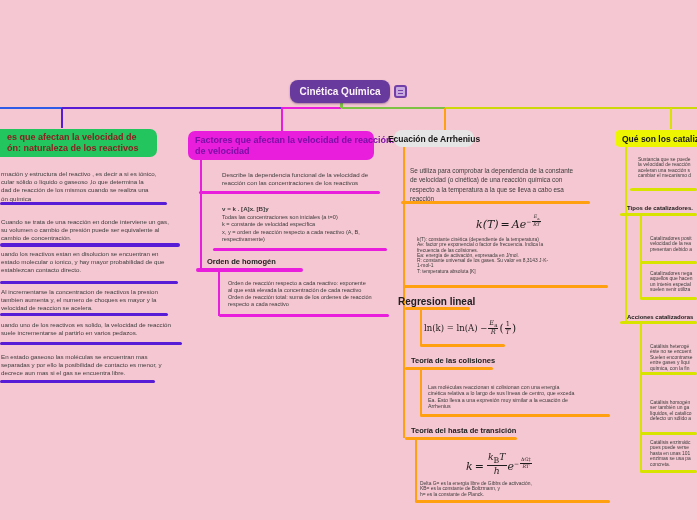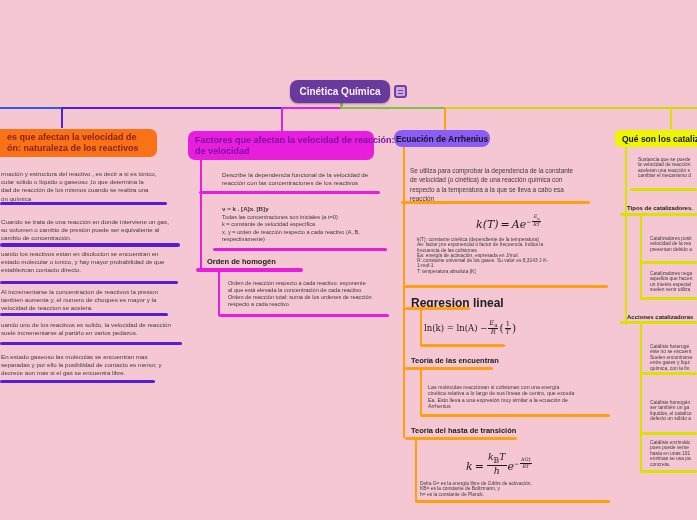--- a/index.html
+++ b/index.html
@@ -58,21 +58,21 @@
 <div class="vline c-magenta" style="left:281px;top:108px;height:23px"></div>
 <div class="vline c-orange" style="left:444px;top:108px;height:22px"></div>
 <div class="vline c-yellow" style="left:670px;top:108px;height:21px"></div>
 
 <div class="root">Cinética Química</div>
 <div class="noteicon">
   <span class="bar" style="top:2.5px"></span>
   <span class="bar" style="top:5.5px"></span>
 </div>
 
-<div class="hdrbox" style="left:0;top:129px;width:157px;height:28px;background:#f97316;color:#8B2121;
+<div class="hdrbox" style="left:0;top:129px;width:157px;height:28px;background:#22c55e;color:#8B2121;
      font-size:9px;line-height:11px;border-radius:0 7px 7px 0">es que afectan la velocidad de
 ón: naturaleza de los reactivos</div>
 
 <div class="txt t-md" style="left:1px;top:170px">rmación y estructura del reactivo , es decir a si es iónico,
 cular sólido o líquido o gaseoso ,lo que determina la
 dad de reacción de los mismos cuando se realiza una
 ón química</div>
 <div class="ul c-violet" style="left:0;top:202px;width:167px"></div>
 
 <div class="txt t-md" style="left:1px;top:218px">Cuando se trata de una reacción en donde interviene un gas,
@@ -119,21 +119,21 @@
 
 <div class="sub" style="left:207px;top:257px;font-size:7.5px">Orden de homogén</div>
 <div class="ul c-magenta" style="left:196px;top:268px;width:107px;height:3.5px"></div>
 
 <div class="txt" style="left:228px;top:280px;font-size:5.6px;line-height:7px">Orden de reacción respecto a cada reactivo: exponente
 al que está elevada la concentración de cada reactivo
 Orden de reacción total: suma de los ordenes de reacción
 respecto a cada reactivo</div>
 <div class="ul c-magenta" style="left:219px;top:314px;width:170px"></div>
 
-<div class="hdrbox" style="left:394px;top:130px;width:96px;height:17px;background:#8b5cf6;color:#151515;
+<div class="hdrbox" style="left:394px;top:130px;width:80px;height:17px;background:#e5e5e5;color:#151515;
      font-size:8.5px;border-radius:8px;justify-content:center">Ecuación de Arrhenius</div>
 
 <div class="vline c-orange" style="left:403px;top:147px;height:291px"></div>
 <div class="vline c-orange" style="left:420px;top:309px;height:37px"></div>
 <div class="vline c-orange" style="left:420px;top:369px;height:46px"></div>
 <div class="vline c-orange" style="left:415px;top:440px;height:61px"></div>
 
 <div class="txt" style="left:410px;top:166px;font-size:6.4px;line-height:9.4px">Se utiliza para comprobar la dependencia de la constante
 de velocidad (o cinética) de una reacción química con
 respecto a la temperatura a la que se lleva a cabo esa
@@ -145,29 +145,29 @@
 </div>
 <div class="txt t-leg" style="left:417px;top:237px">k(T): constante cinética (dependiente de la temperatura)
 Ae: factor pre exponencial o factor de frecuencia. Indica la
 frecuencia de las colisiones.
 Ea: energía de activación, expresada en J/mol.
 R: constante universal de los gases. Su valor es 8,3143 J·K-
 1-mol-1
 T: temperatura absoluta [K]</div>
 <div class="ul c-orange" style="left:404px;top:285px;width:204px"></div>
 
-<div class="sub" style="left:411px;top:296px;font-size:12px">Regresion lineal</div>
+<div class="sub" style="left:398px;top:296px;font-size:10px">Regresion lineal</div>
 <div class="ul c-orange" style="left:405px;top:307px;width:65px"></div>
 
 <div class="fx" style="left:424px;top:320px;font-size:8.5px">
   <span>ln(k) = ln(A) −</span><span class="frac"><span class="fn"><i>E</i><sub>a</sub></span><span class="fd"><i>R</i></span></span><span class="paren">(</span><span class="frac"><span class="fn">1</span><span class="fd"><i>T</i></span></span><span class="paren">)</span>
 </div>
 <div class="ul c-orange" style="left:420px;top:344px;width:85px"></div>
 
-<div class="sub" style="left:411px;top:356px;font-size:7.5px">Teoría de las encuentran</div>
+<div class="sub" style="left:411px;top:356px;font-size:7.5px">Teoría de las colisiones</div>
 <div class="ul c-orange" style="left:405px;top:367px;width:88px"></div>
 
 <div class="txt" style="left:428px;top:384px;font-size:5.3px;line-height:6.3px">Las moléculas reaccionan si colisionan con una energía
 cinética relativa a lo largo de sus líneas de centro, que exceda
 Ea. Esto lleva a una expresión muy similar a la ecuación de
 Arrhenius</div>
 <div class="ul c-orange" style="left:420px;top:414px;width:190px"></div>
 
 <div class="sub" style="left:411px;top:426px;font-size:7.5px">Teoría del hasta de transición</div>
 <div class="ul c-orange" style="left:405px;top:437px;width:112px"></div>

